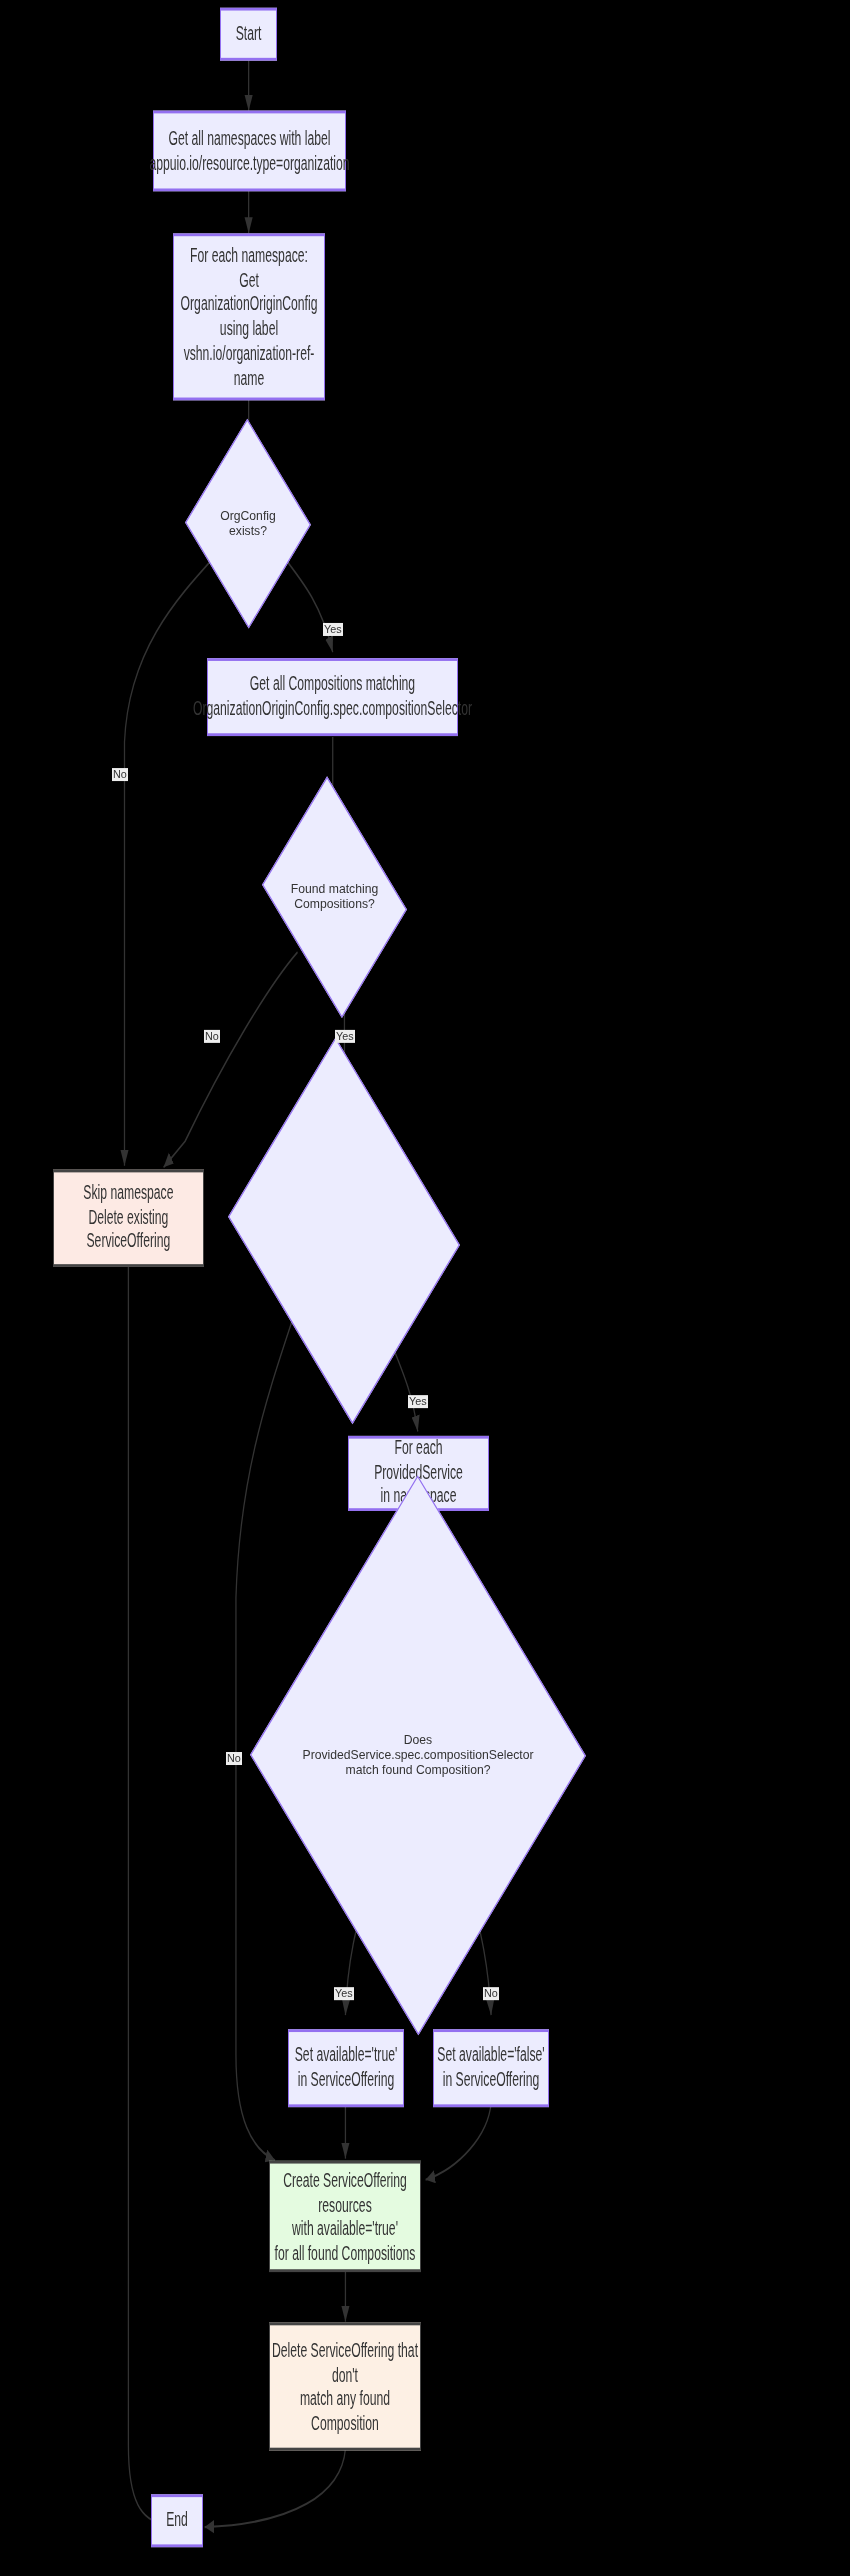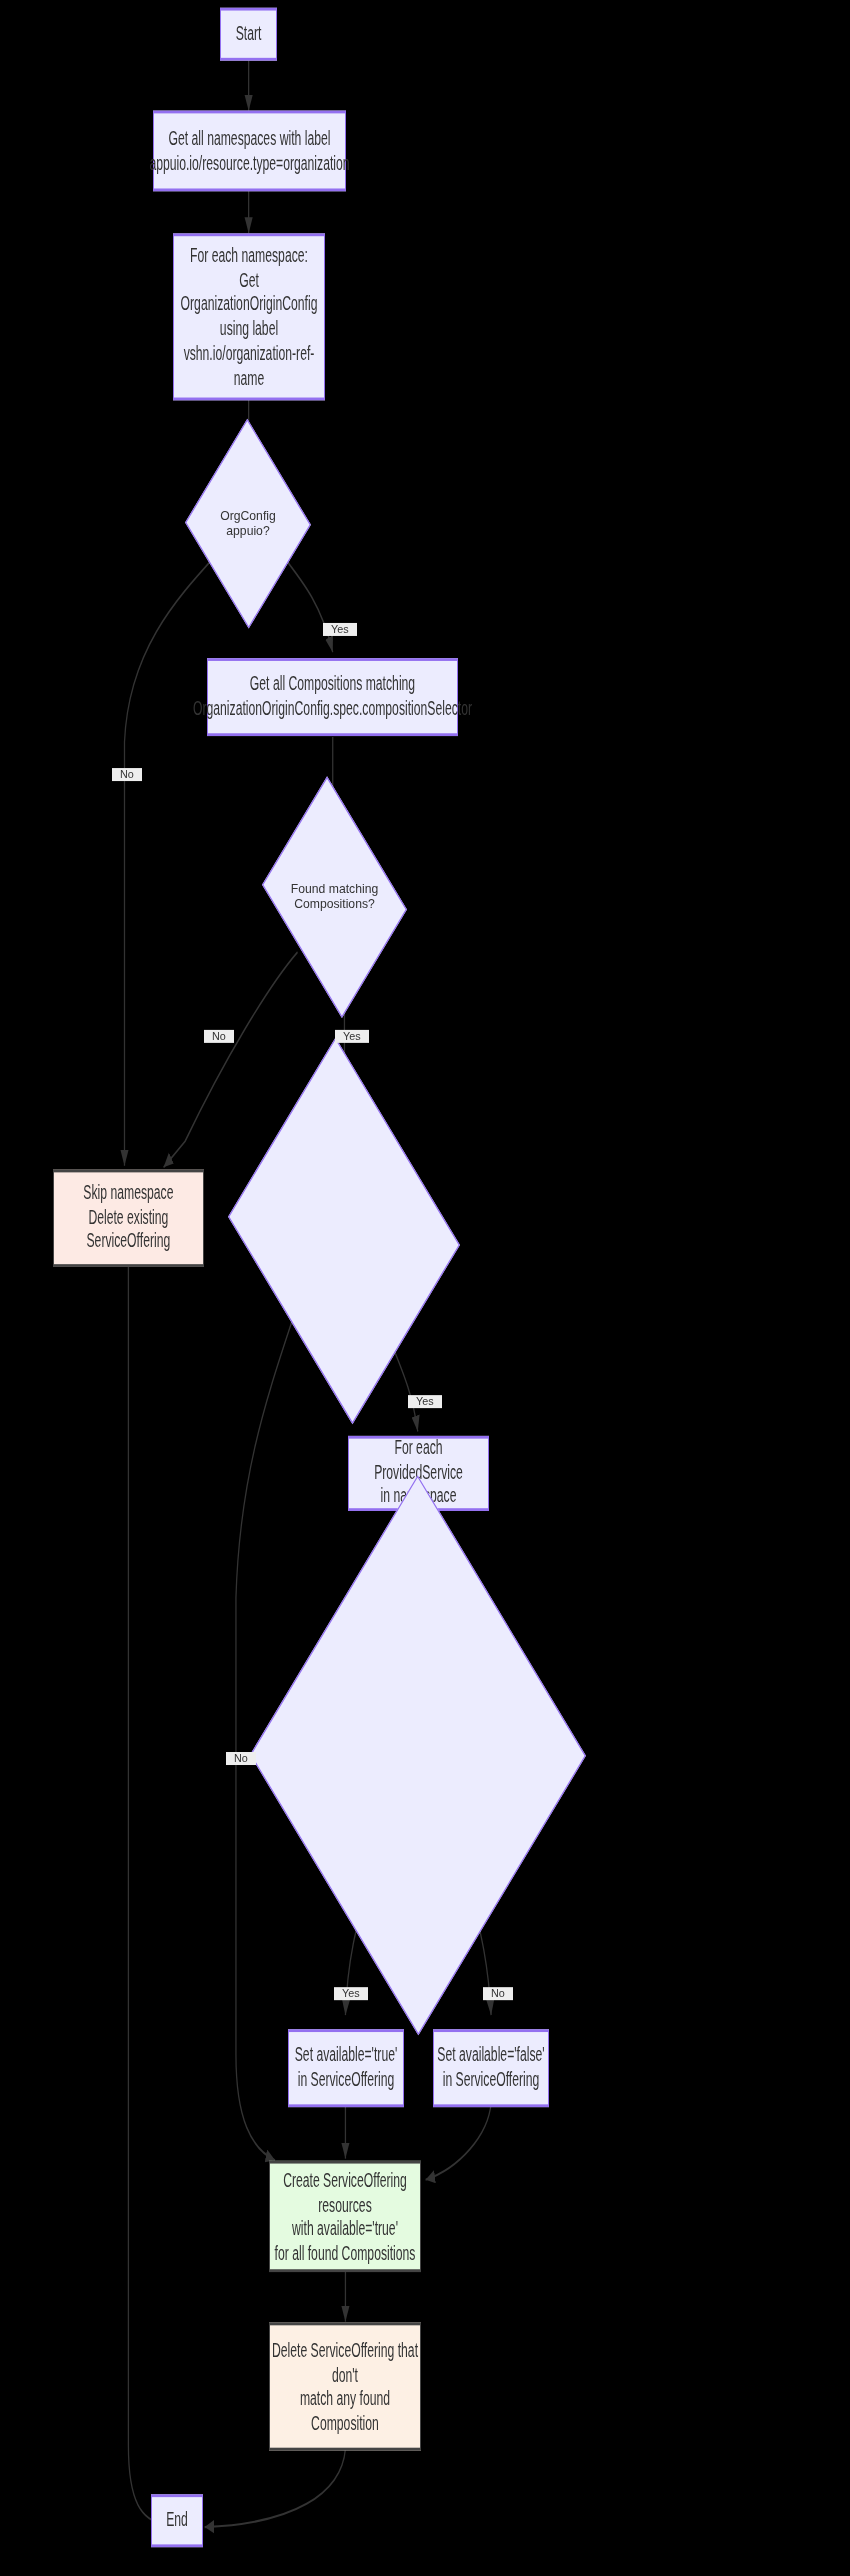--- a/index.html
+++ b/index.html
@@ -79,21 +79,21 @@
     white-space: pre-line;
     z-index: 2;
   }
   
   .edge-label {
     position: absolute;
     background: #eeeeee;
     color: #333333;
     font-size: 10.8px;
     line-height: 12.7px;
-    padding: 0px 8px;
+    padding: 0px 1px;
     z-index: 4;
     white-space: nowrap;
   }
 </style>
 </head>
 <body>
 
 <div id="canvas">
     <div style="position: absolute; top: 0px; left: 0px; width: 851px; height: 1545px; transform-origin: left top; transform: scaleY(1.66772);">
 
@@ -159,21 +159,21 @@
 Get
 OrganizationOriginConfig
 using label
 vshn.io/organization-ref-
 name</span>
   </div>
 
   <div class="diamond" style="left:155px; top:270px; width:90px; height:88px;">
     <div class="shape"></div>
     <div class="dlabel" style="transform: scaleY(0.59962); transform-origin: center center;">OrgConfig
-appuio?</div>
+exists?</div>
   </div>
 
   <div class="node rect" style="left: 159px; top: 404px; width: 251px; height: 28px; transform: scaleY(1.66772); transform-origin: center center;">
     <span style="display: block; transform: scaleY(0.59962);">Get all Compositions matching
 OrganizationOriginConfig.spec.compositionSelector</span>
   </div>
 
   <div class="diamond" style="left:230px; top:492px; width:113px; height:92px;">
     <div class="shape"></div>
     <div class="dlabel" style="transform: scaleY(0.59962); transform-origin: center center;">Found matching
@@ -190,20 +190,23 @@
     <div class="shape"></div>
   </div>
 
   <div class="node rect" style="left: 300px; top: 870px; width: 141px; height: 27px; transform: scaleY(1.66772); transform-origin: center center;">
     <span style="display: block; transform: scaleY(0.59962);">For each ProvidedService
 in namespace</span>
   </div>
 
   <div class="diamond" style="left:251px; top:934px; width:238px; height:237px;">
     <div class="shape"></div>
+    <div class="dlabel" style="transform: scaleY(0.59962); transform-origin: center center;">Does
+ProvidedService.spec.compositionSelector
+match found Composition?</div>
   </div>
 
   <div class="node rect" style="left: 240px; top: 1226px; width: 116px; height: 27.6px; transform: scaleY(1.66772); transform-origin: center center;">
     <span style="display: block; transform: scaleY(0.59962);">Set available='true'
 in ServiceOffering</span>
   </div>
 
   <div class="node rect" style="left: 385px; top: 1226px; width: 116px; height: 27.6px; transform: scaleY(1.66772); transform-origin: center center;">
     <span style="display: block; transform: scaleY(0.59962);">Set available='false'
 in ServiceOffering</span>

